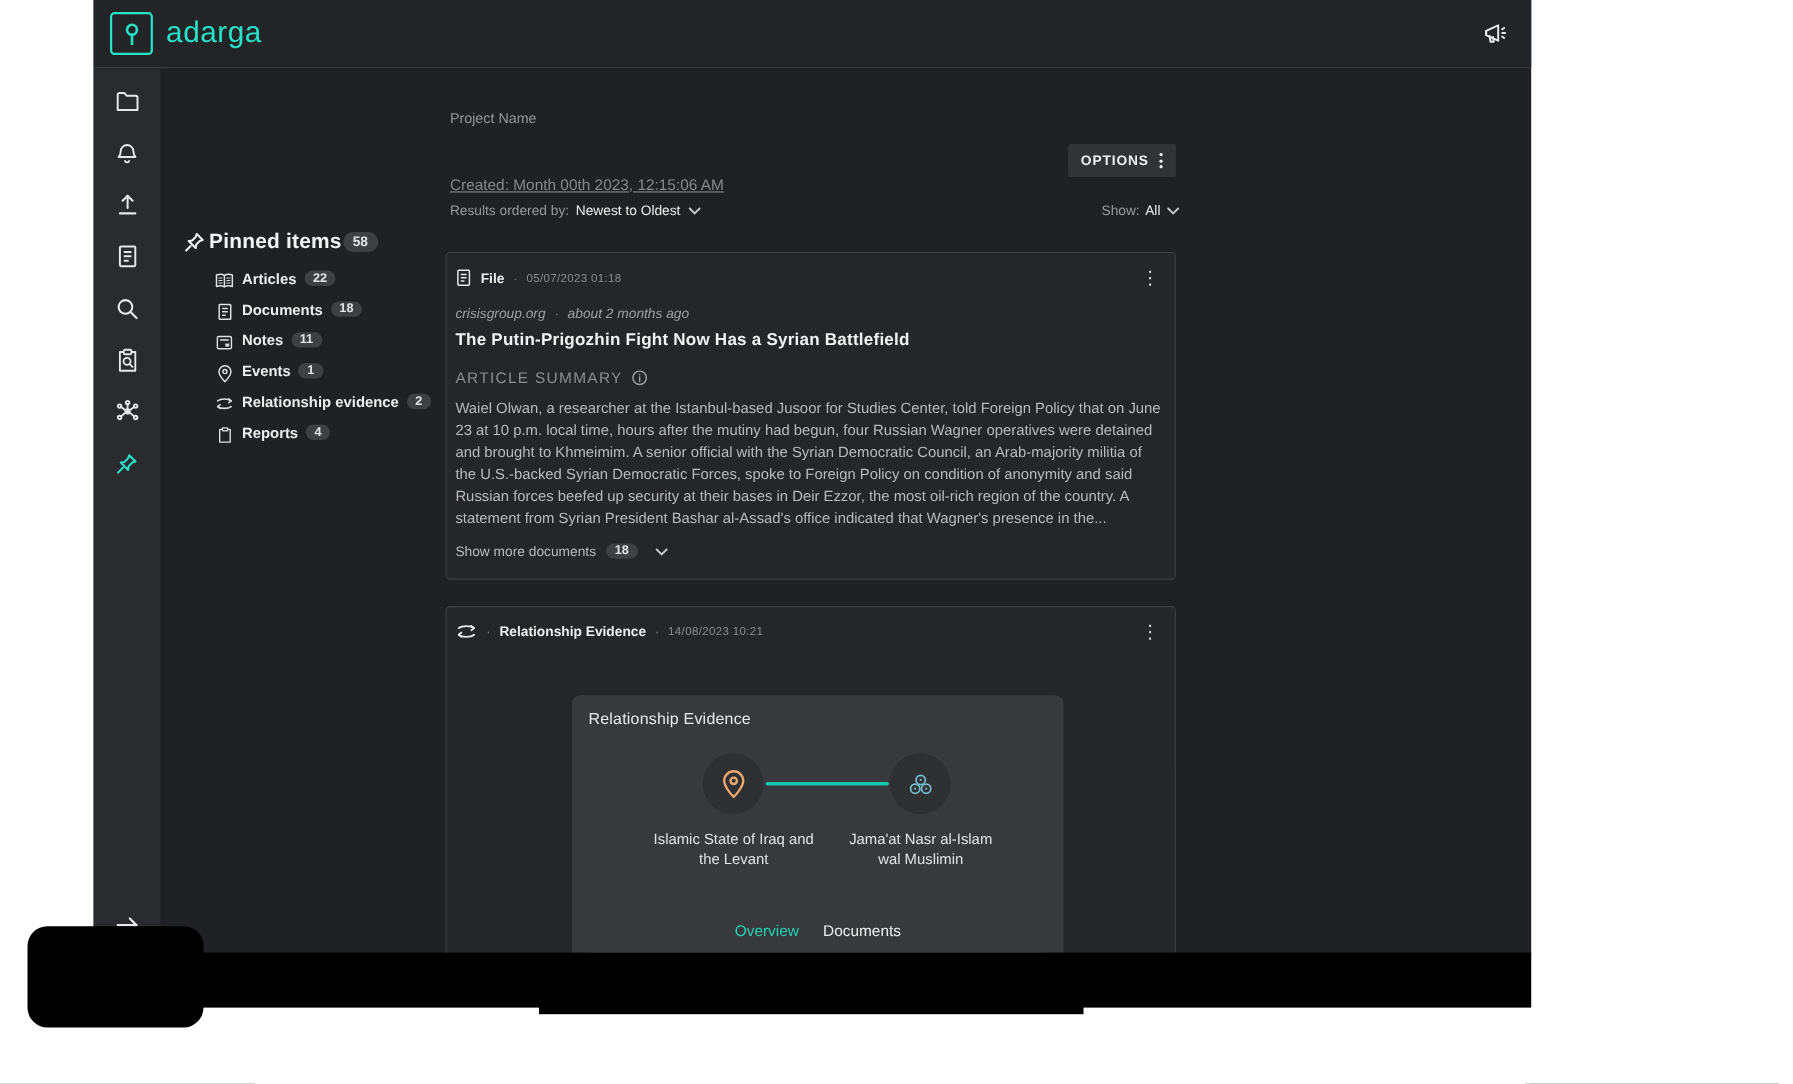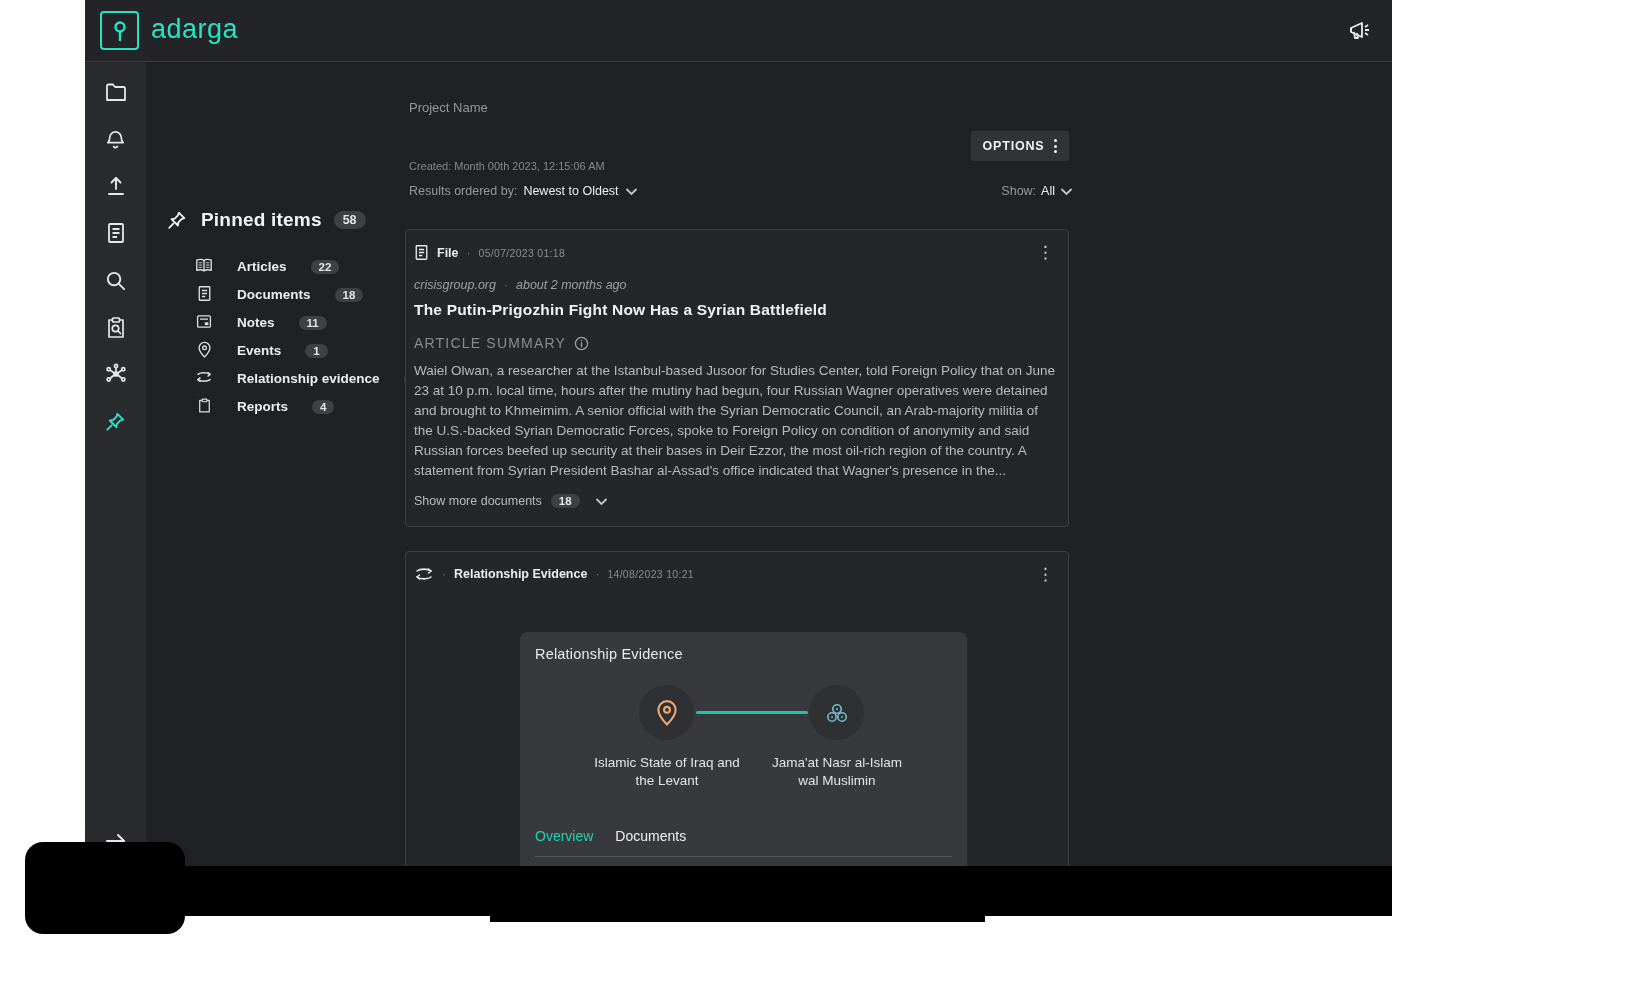--- a/index.html
+++ b/index.html
@@ -19,35 +19,35 @@
   .profile-label { font-size:14.5px; color:#dcdde0; margin-left:-6px; }
 
   
   .sidebar { position:absolute; left:0; top:63px; width:61px; height:804px; background:#292b2e; }
   .sidebar-icons { display:flex; flex-direction:column; align-items:center; padding-top:17px; gap:23px; }
   .side-icon { width:24px; height:24px; color:#e6e7e9; display:flex; align-items:center; justify-content:center; cursor:pointer; }
   .side-icon.active { color:#2ae0c5; }
   .sidebar-bottom { position:absolute; bottom:14px; left:0; width:61px; display:flex; justify-content:center; color:#eceded; }
 
   
-  .pinned-header { position:absolute; left:80px; top:208px; display:flex; align-items:center; gap:12px;text-align:center; }
+  .pinned-header { position:absolute; left:80px; top:208px; display:flex; align-items:center; gap:1px;text-align:center; }
   .pinned-title { font-size:19px; font-weight:700; color:#f2f3f4; letter-spacing:0.2px; }
   .badge { background:#3e4044; color:#e3e4e6; border-radius:11px; padding:2px 9px; font-size:12.5px; font-weight:600; }
   .pinned-list { position:absolute; left:110px; top:246px; display:flex; flex-direction:column; }
-  .pinned-row { display:flex; align-items:flex-end; gap:24px; height:28px; cursor:pointer; }
+  .pinned-row { display:flex; align-items:flex-start; gap:7px; height:28px; cursor:pointer; }
   .pinned-row .row-icon { width:18px; height:18px; color:#dfe0e2; display:flex; align-items:center; justify-content:center; }
   .pinned-row .row-label { font-size:13.5px; font-weight:700; color:#eceded; }
   .badge.small { font-size:11.5px; padding:1px 8px; }
   .project-label { position:absolute; left:324px; top:100px; font-size:13px; color:#96979b; }
   .project-title-row { position:absolute; left:324px; top:124px; display:flex; align-items:center; gap:9px; color:#f5f6f6; }
   .project-title { font-size:23px; font-weight:700; color:#f5f6f6; letter-spacing:0.2px; }
   .options-btn { position:absolute; left:886px; top:131px; width:98px; height:30px; background:#313437; border:none; border-radius:2px; color:#f0f1f2; font-family:inherit; font-size:12.5px; font-weight:700; letter-spacing:0.8px; display:flex; align-items:center; justify-content:center; gap:10px; cursor:pointer; }
   .kebab { display:inline-flex; flex-direction:column; gap:2.5px; }
   .kebab i { width:3px; height:3px; border-radius:50%; background:currentColor; }
-  .created-line { position:absolute; left:324px; top:160px; font-size:11px; color:#87888c; }
+  .created-line { position:absolute; left:324px; top:160px; font-size:14px; color:#87888c;text-decoration:underline; }
   .results-row { position:absolute; left:324px; top:184px; display:flex; align-items:center; gap:6px; font-size:12.5px; }
   .muted { color:#97989c; }
   .strong-val { color:#eceded; font-weight:400; }
   .show-row { position:absolute; left:900px; top:184px; width:88px; display:flex; align-items:center; justify-content:flex-end; gap:5px; font-size:12.5px; }
   .chev { color:#c6c7c9; display:inline-flex; }
 
   
   .card { position:absolute; left:320px; width:664px; background:#242629; border:1px solid #3d4043; border-radius:4px; padding:14px 8px; }
   #file-card { top:229px; height:298px; }
   #rel-card { top:551px; height:340px; }
@@ -69,21 +69,21 @@
   .rel-panel { position:absolute; left:114px; top:80px; width:447px; height:290px; background:#37393c; border-radius:8px; padding:14px 15px; }
   .rel-panel-title { font-size:14.5px; color:#e8e9eb; letter-spacing:0.2px; }
   .entity-area { position:relative; height:158px; }
   .entity-circle { position:absolute; width:55px; height:55px; border-radius:50%; background:#2e3033; display:flex; align-items:center; justify-content:center; }
   .entity-circle.left { left:104px; top:23px; }
   .entity-circle.right { left:274px; top:23px; }
   .connector { position:absolute; left:161px; top:49px; width:112px; height:3px; background:#17c9ab; border-radius:2px; }
   .entity-label { position:absolute; width:150px; text-align:center; font-size:13.5px; line-height:17.5px; color:#e2e3e5; top:92px; }
   .entity-label.left { left:57px; }
   .entity-label.right { left:227px; }
-  .rel-tabs { display:flex; gap:22px; margin-top:8px; }
+  .rel-tabs { display:flex; justify-content:center; gap:22px; margin-top:18px; }
   .rel-tab { font-size:14px; color:#eef0f0; cursor:pointer; padding-bottom:4px; }
   .rel-tab.active { color:#1fd3b2; }
   .rel-divider { margin-top:8px; border-top:1px solid #56585c; }
 
   
   .tear { position:absolute; background:#000; }
   #tear-blob-left { left:25px; top:842px; width:160px; height:92px; border-radius:18px; }
   #tear-bar-main { left:100px; top:866px; width:1390px; height:50px; }
   #tear-right { left:1480px; top:845px; width:150px; height:88px; }
   #tear-thin { left:490px; top:908px; width:495px; height:14px; }

